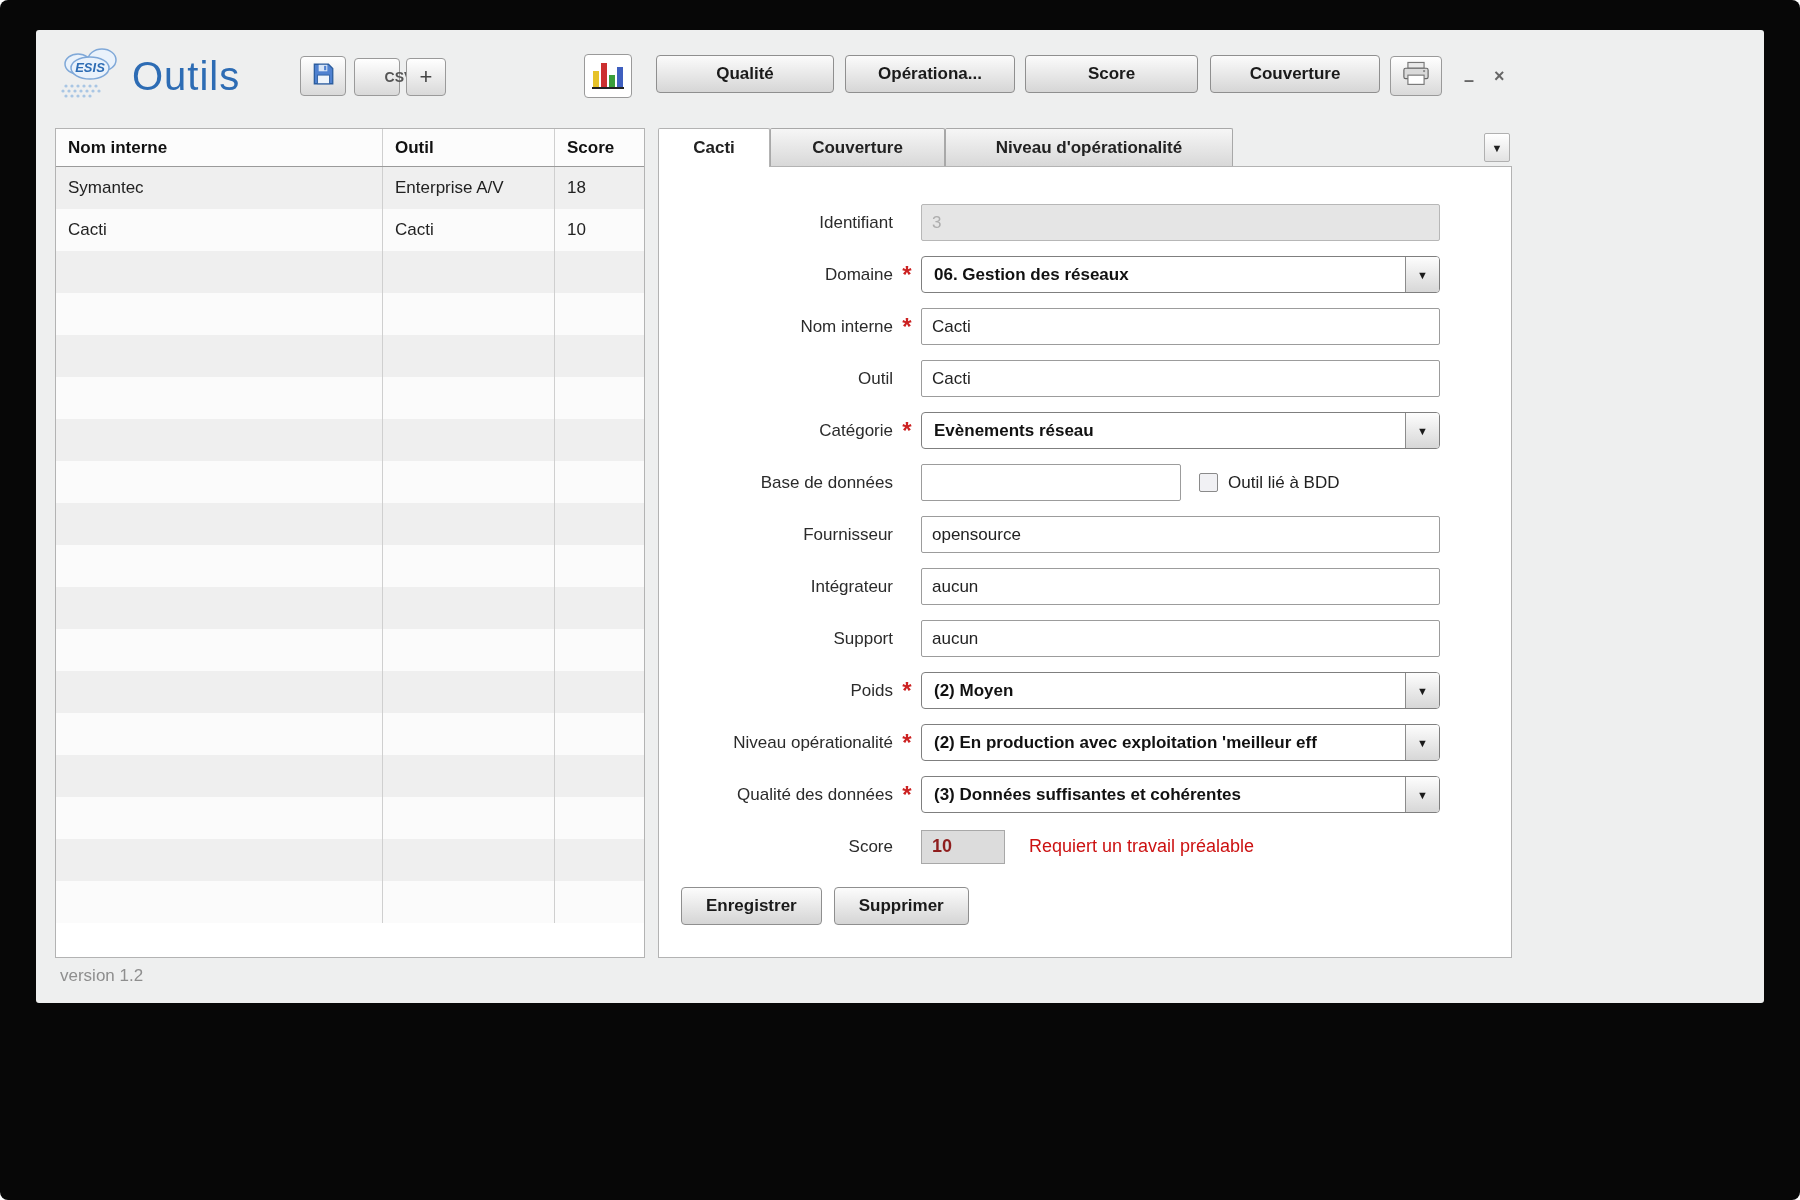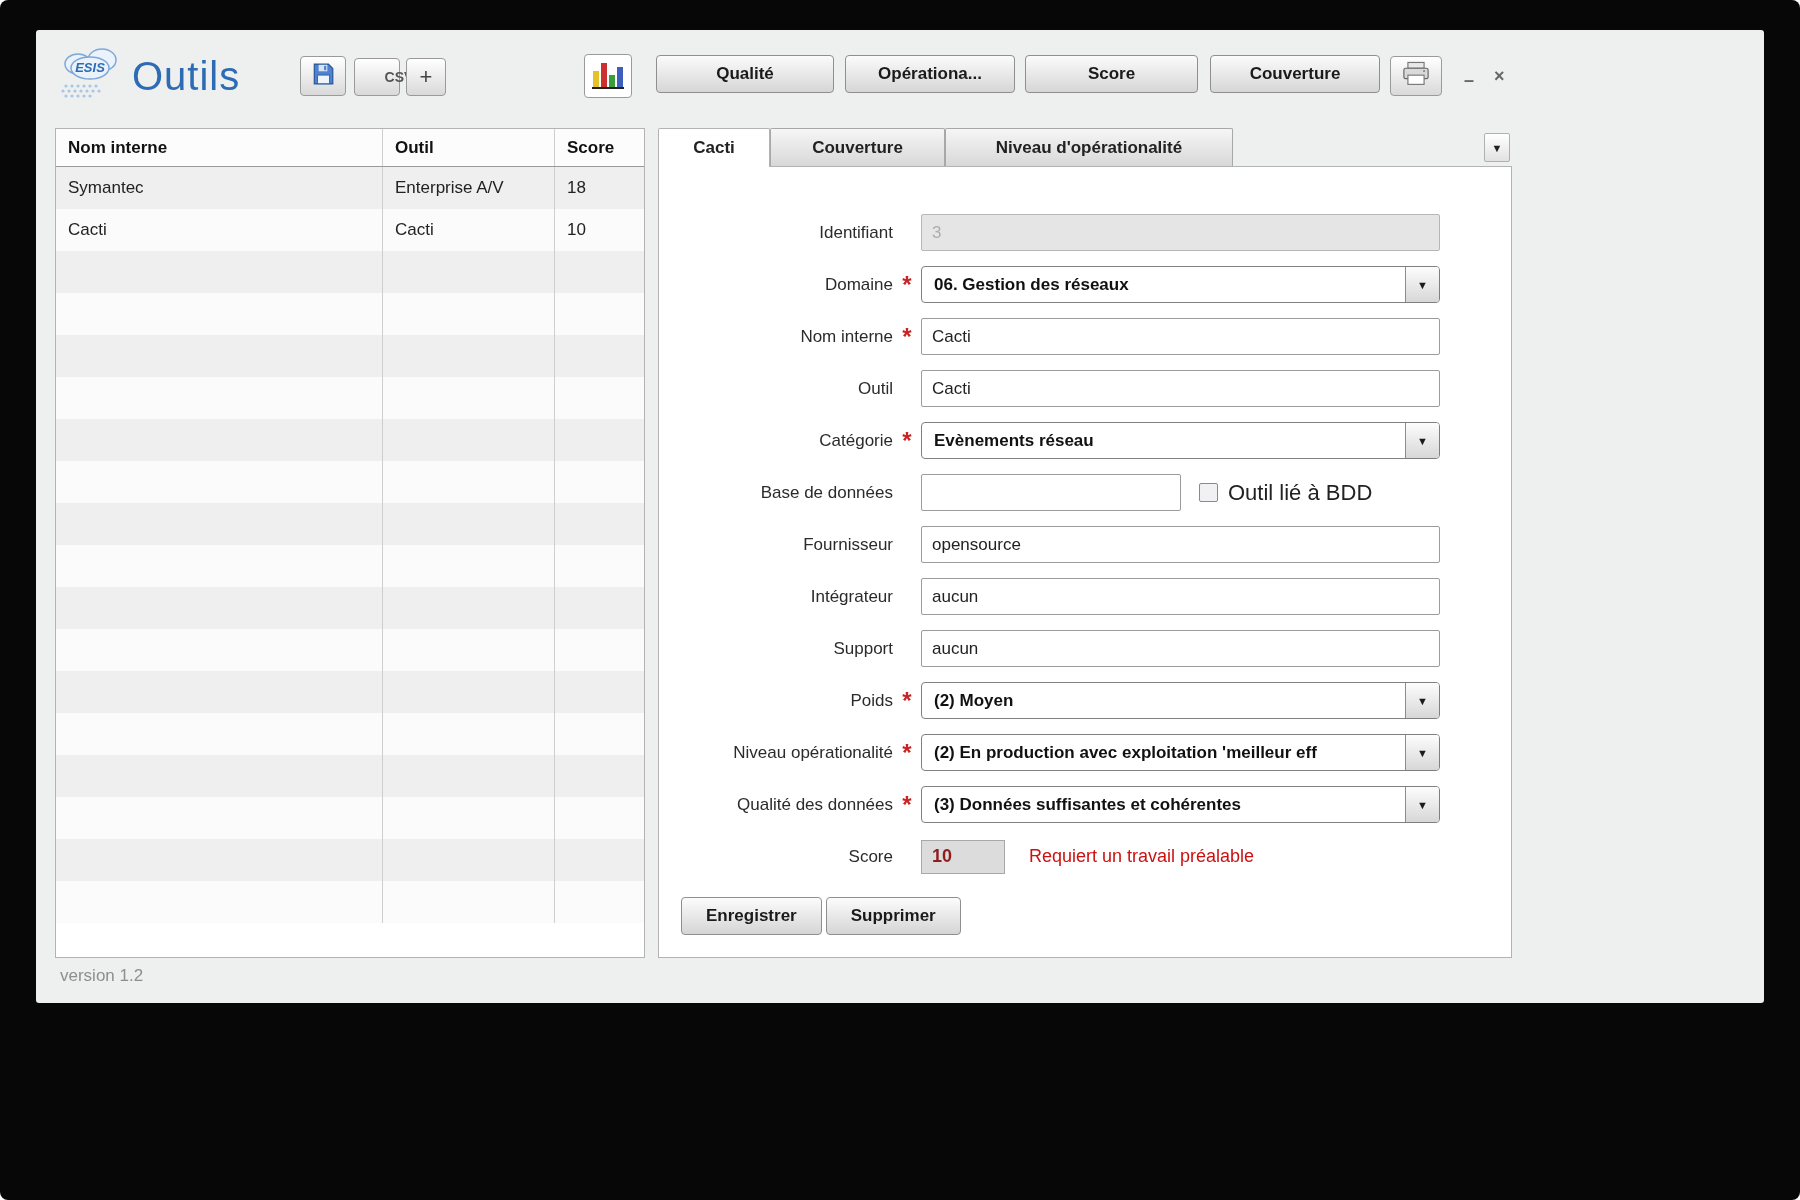--- a/index.html
+++ b/index.html
@@ -50,44 +50,44 @@
   .tabbar { position: absolute; left: 0; top: 0; width: 854px; height: 39px; display: flex; z-index: 2; }
   .tab { height: 38px; display: flex; align-items: center; justify-content: center;
          font-weight: bold; font-size: 17px; color: #222;
          background: linear-gradient(#f6f6f6, #d8d8d8); border: 1px solid #a8a8a8; border-bottom: none; border-radius: 2px 2px 0 0; }
   .tab-0 { width: 112px; } .tab-1 { width: 175px; } .tab-2 { width: 288px; }
   .tab.active { height: 39px; background: #ffffff; border: 1px solid #b3b3b3; border-bottom: none; }
   .panel-arrow { position: absolute; right: 2px; top: 5px; width: 26px; height: 29px;
                  background: linear-gradient(#ffffff, #e2e2e2); border: 1px solid #b0b0b0; border-radius: 2px;
                  display: flex; align-items: center; justify-content: center; font-size: 11px; color: #222; }
   .panel-body { position: absolute; left: 0; top: 38px; width: 854px; height: 792px;
-                background: #ffffff; border: 1px solid #b3b3b3; padding-top: 47px; z-index: 1; }
+                background: #ffffff; border: 1px solid #b3b3b3; padding-top: 37px; z-index: 1; }
 
   
   .frow { display: flex; align-items: center; height: 37px; margin-bottom: 15px; }
   .flabel { width: 234px; text-align: right; font-size: 17px; color: #2b2b2b; }
   .fstar  { width: 28px; text-align: center; color: #cc2222; font-weight: bold; font-size: 24px; line-height: 30px; }
   .ffield { width: 519px; display: flex; align-items: center; }
   .tf { width: 100%; height: 37px; border: 1px solid #9c9c9c; border-radius: 2px; padding: 0 10px;
         font-size: 17px; color: #222; background: #ffffff; font-family: inherit; }
   .tf:disabled { background: #e5e5e5; color: #adadad; border-color: #b7b7b7; }
   .tf.short { width: 260px; }
   .combo { display: flex; align-items: stretch; height: 37px; width: 100%; background: #ffffff;
            border: 1px solid #7f7f7f; border-radius: 4px; overflow: hidden; }
   .combo-text { flex: 1; display: flex; align-items: center; padding: 0 12px; font-weight: bold;
                 font-size: 17px; color: #111; white-space: nowrap; overflow: hidden; }
   .combo-btn { width: 34px; border-left: 1px solid #8c8c8c; background: linear-gradient(#fdfdfd, #d7d7d7);
                display: flex; align-items: center; justify-content: center; font-size: 11px; color: #1a1a1a; }
   .checkbox { width: 19px; height: 19px; border: 1px solid #8a8a8a; background: #f1f1f4; margin-left: 18px; border-radius: 2px; }
-  .cb-label { font-size: 22px; color: #222; margin-left: 10px; white-space: nowrap; }
+  .cb-label { font-size: 17px; color: #222; margin-left: 10px; white-space: nowrap; }
   .score-box { width: 84px; height: 34px; background: #dcdcdc; border: 1px solid #a8a8a8;
                display: flex; align-items: center; padding-left: 10px;
                font-weight: bold; font-size: 18px; color: #8f1d1d; }
   .warning { margin-left: 24px; font-size: 18px; color: #cc1111; white-space: nowrap; }
-  .action-row { margin-top: 22px; padding-left: 22px; display: flex; gap: 4px; }
+  .action-row { margin-top: 22px; padding-left: 22px; display: flex; gap: 12px; }
   .push-btn { height: 38px; padding: 0 24px; background: linear-gradient(#fcfcfc, #d5d5d5);
               border: 1px solid #8f8f8f; border-radius: 4px; font-weight: bold; font-size: 17px;
               color: #1a1a1a; font-family: inherit; }
   .version { position: absolute; left: 24px; top: 936px; color: #8e8e8e; font-size: 17px; }
 </style>
 </head>
 <body>
 
 <div class="frame">
   <div class="window">

